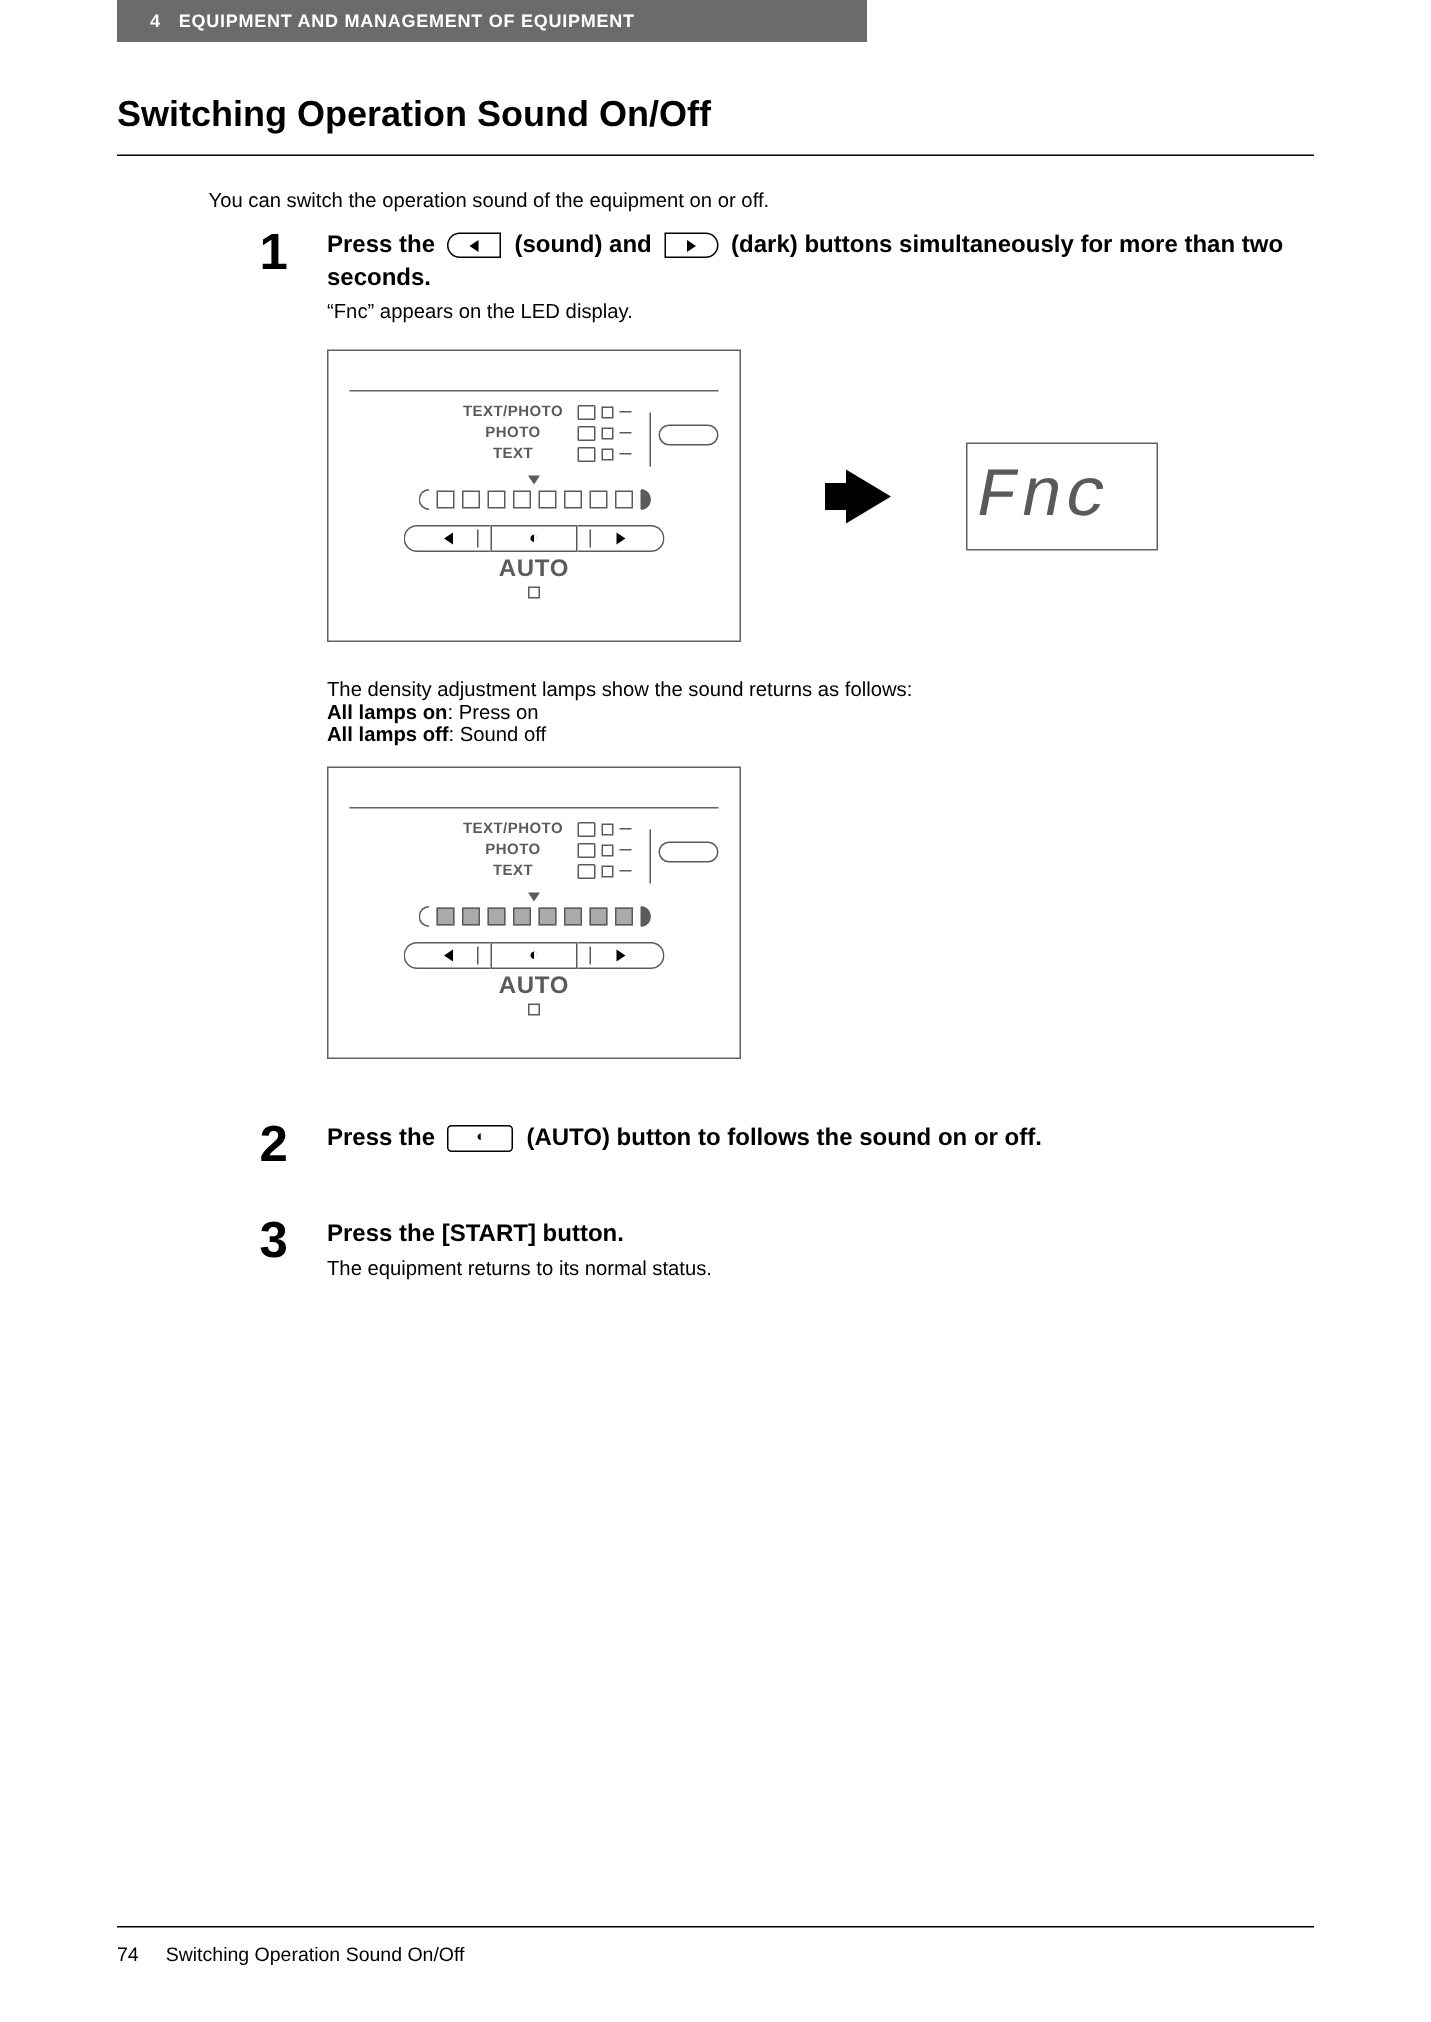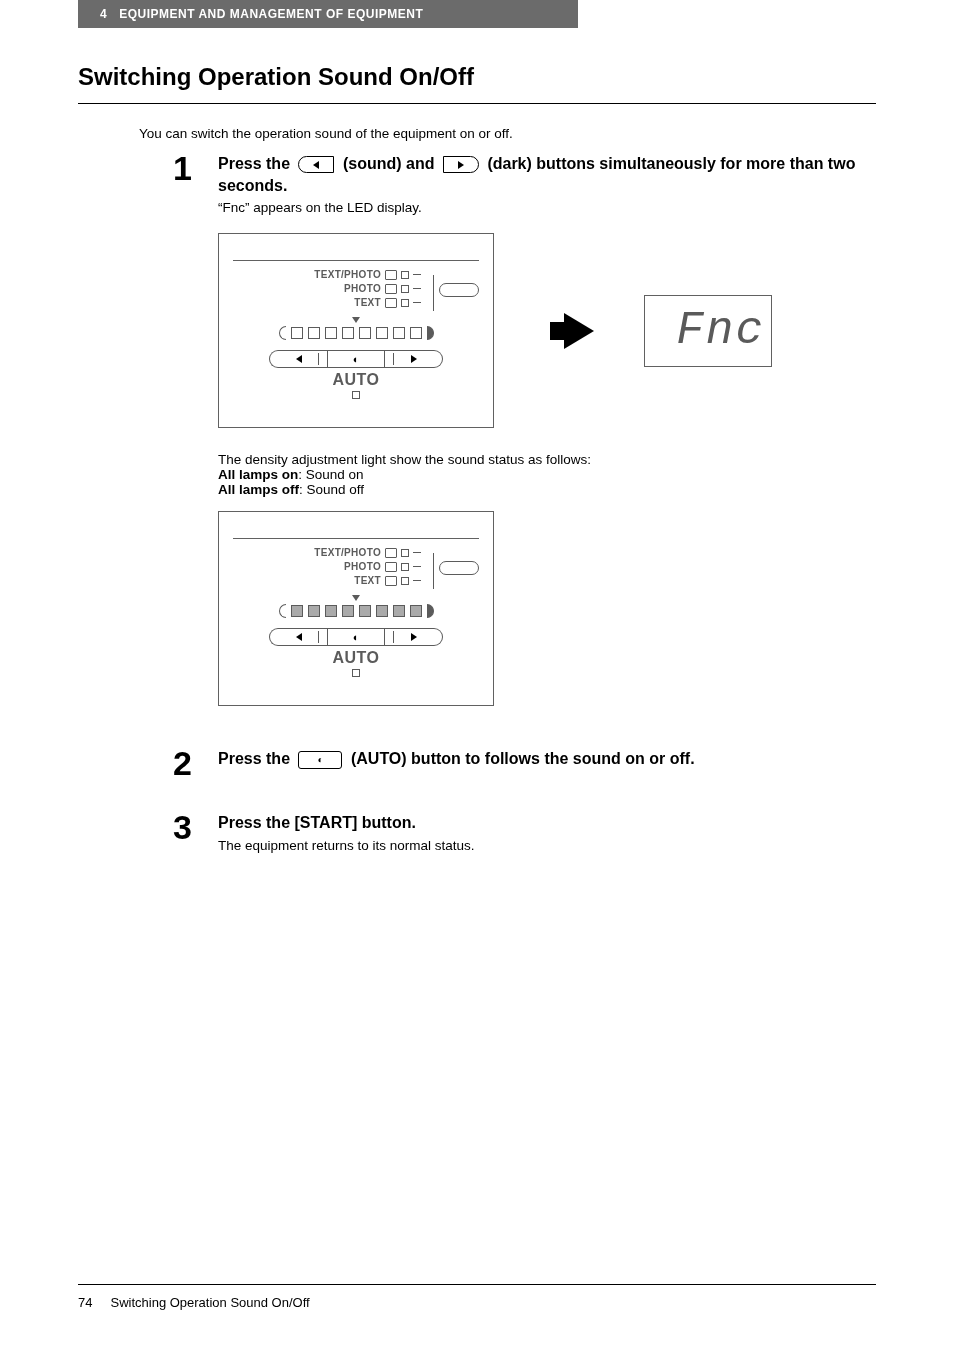--- a/index.html
+++ b/index.html
@@ -115,21 +115,21 @@
       border-top: 1px solid #616161;
       margin-top: 8px;
       padding-top: 8px;
     }
     .mode-line {
       display: flex; align-items: center; justify-content: flex-end;
       font-size: 10px; color: #5b5b5b; font-weight: bold;
       margin-bottom: 3px;
       gap: 4px;
     }
-    .mode-label { width: 78px; text-align: right; letter-spacing: 0.3px; }
+    .mode-label { width: 78px; text-align: center; letter-spacing: 0.3px; }
     .tiny-icon {
       width: 12px; height: 10px; border: 1px solid #5b5b5b; border-radius: 1px;
       display: inline-block; position: relative;
     }
     .tiny-sq {
       width: 8px; height: 8px; border: 1px solid #5b5b5b; display: inline-block;
     }
     .connector { width: 8px; border-top: 1px solid #5b5b5b; display:inline-block; }
     .pill-small {
       width: 40px; height: 14px; border: 1px solid #5b5b5b; border-radius: 8px;
@@ -193,21 +193,21 @@
       border-left: 30px solid #000;
       position: relative;
     }
     .big-arrow::before {
       content:""; position:absolute; left:-44px; top:-9px;
       width:16px; height:18px; background:#000;
     }
     .fnc-box {
       border: 1.5px solid #616161;
       width: 128px; height: 72px;
-      display: flex; align-items: center; justify-content: flex-end;
+      display: flex; align-items: center; justify-content: flex-start;
       padding: 6px;
     }
     .seg7 {
       font-family: 'Courier New', monospace;
       font-size: 46px;
       letter-spacing: 2px;
       color: #5a5a5a;
       font-style: italic;
       font-weight: 300;
       line-height: 1;
@@ -313,22 +313,22 @@
         <div class="auto-sq"></div>
       </div>
     </div>
     <div class="big-arrow"></div>
     <div class="fnc-box">
       <span class="seg7">Fnc</span>
     </div>
   </div>
 
   <div class="status-block">
-    <div>The density adjustment light show the sound status as follows:</div>
-    <div><b>All lamps on</b><span>: Sound on</span></div>
+    <div>The density adjustment lamps show the sound returns as follows:</div>
+    <div><b>All lamps on</b><span>: Press on</span></div>
     <div><b>All lamps off</b><span>: Sound off</span></div>
   </div>
 
   <div class="figure-row" style="margin-bottom:40px;">
     <div class="panel-box">
       <div class="panel-inner">
         <div class="mode-group">
           <div class="mode-line">
               <span class="mode-label">TEXT/PHOTO</span>
               <span class="tiny-icon"></span>

